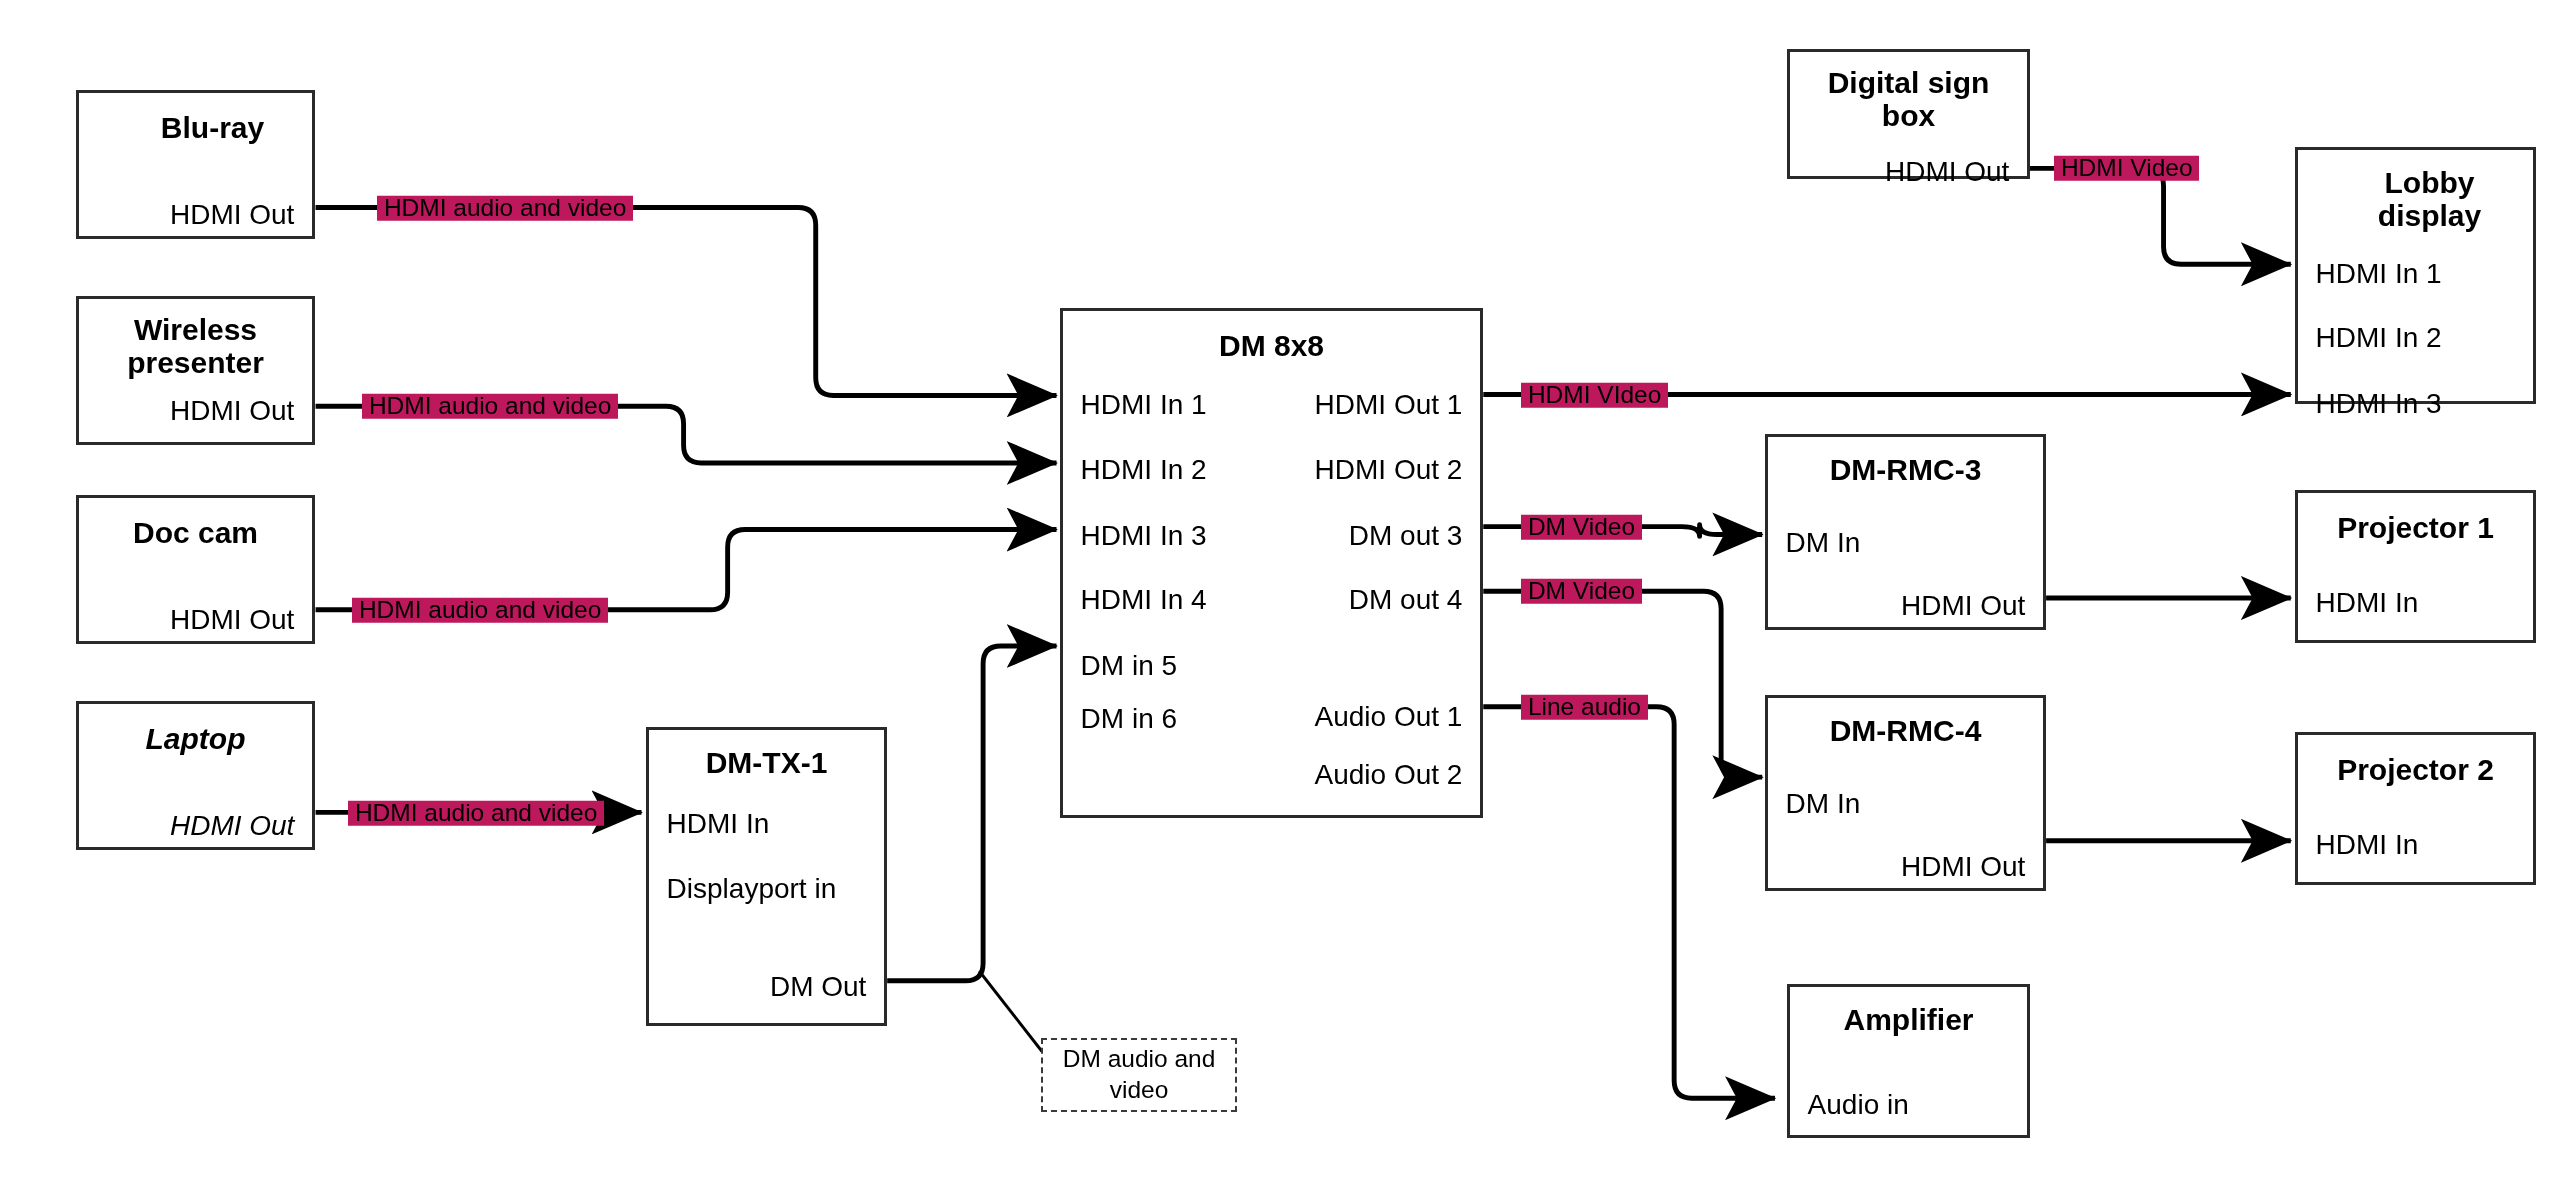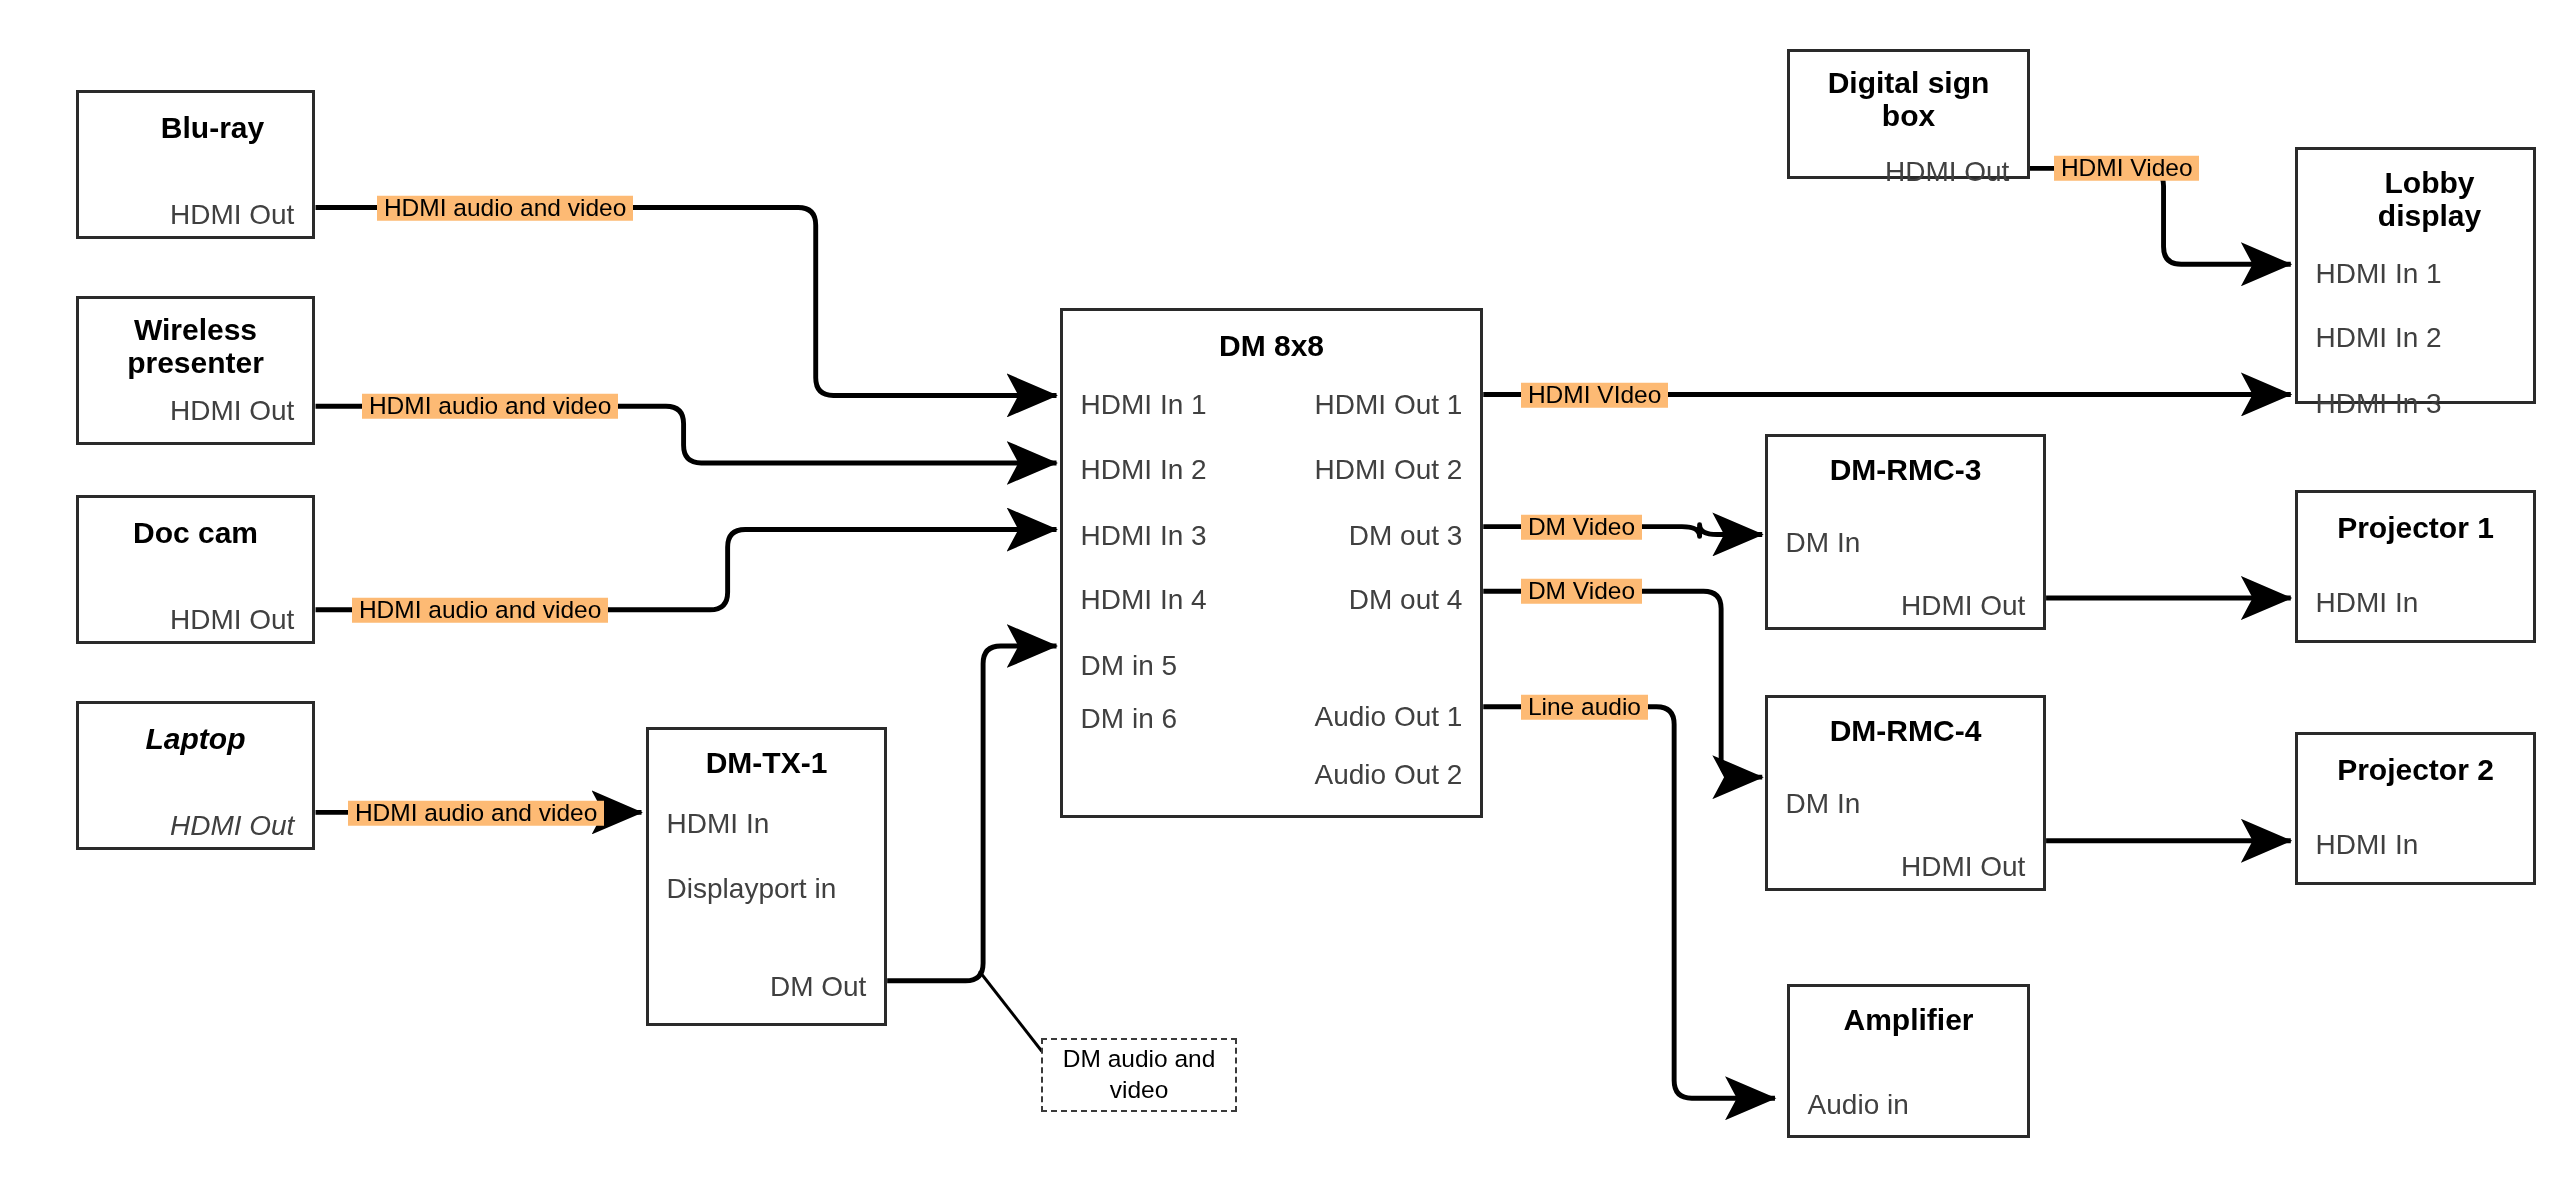--- a/index.html
+++ b/index.html
@@ -50,32 +50,32 @@
     font-weight: bold;
     font-size: 30px;
     color: #000000;
     text-align: center;
     line-height: 1.12;
     white-space: pre-line;
   }
   .port {
     position: absolute;
     font-size: 28px;
-    color: #404040;
+    color: #000000;
     white-space: nowrap;
     line-height: 1;
   }
   .port.left  { left: 17.6px; text-align: left; }
   .port.right { right: 17.6px; text-align: right; }
   .wire-label {
     position: absolute;
     font-size: 24.5px;
     color: #000000;
     white-space: nowrap;
-    background: #fdba74;
+    background: #be185d;
     padding: 0 6.9px;
     transform: translateY(-50%);
     z-index: 8;
     line-height: 1;
   }
   .callout {
     position: absolute;
     box-sizing: border-box;
     border: 2.9px dashed #3a3a3a;
     background: #ffffff;

